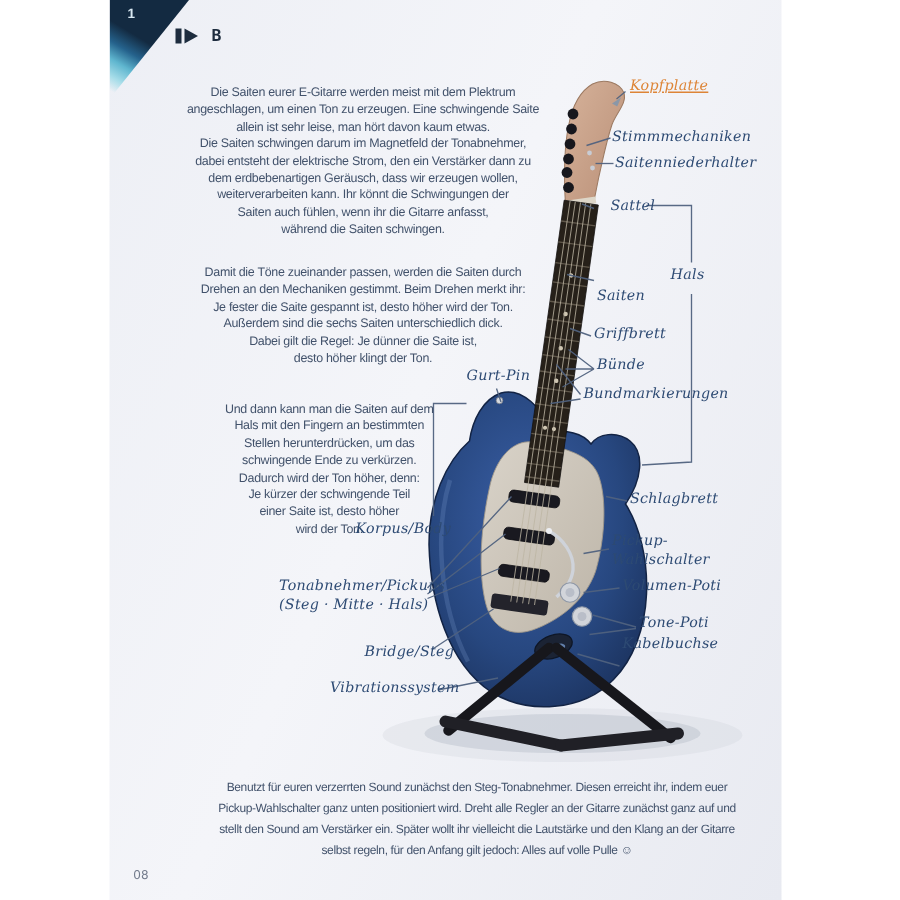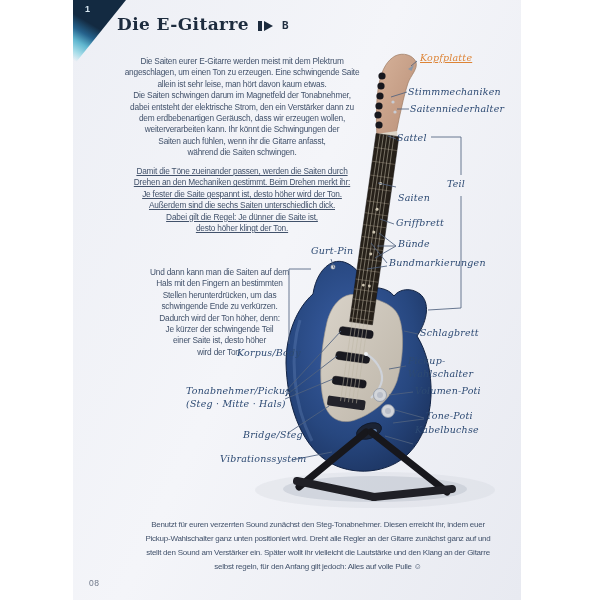--- a/index.html
+++ b/index.html
@@ -16,33 +16,33 @@
   .hdr{position:absolute;left:117px;top:14px;display:flex;align-items:center;gap:9px;}
   .title{font:bold 17px "DejaVu Serif",serif;color:#1d2c3e;letter-spacing:.4px;}
   .ticon{display:flex;align-items:center;gap:2px;margin-top:3px;}
   .ticon .bar{width:4px;height:10px;background:#1d2c3e;}
   .ticon .tri{width:0;height:0;border-left:9px solid #1d2c3e;border-top:5px solid transparent;border-bottom:5px solid transparent;}
   .tletter{font:bold 11px "DejaVu Sans Mono",monospace;color:#1d2c3e;margin-top:3px;}
   
   .para{position:absolute;font:8.3px/11.4px "Liberation Sans",sans-serif;color:#42526b;
         letter-spacing:-0.2px;white-space:pre-line;text-align:center;}
   #p1{left:117px;top:56px;width:250px;}
-  #p2{left:117px;top:166px;width:250px;text-decoration:underline;}
+  #p2{left:117px;top:176px;width:250px;}
   #p3{left:117px;top:267px;width:205px;}
   #pfoot{left:117px;top:518px;width:402px;font-size:8px;line-height:14px;letter-spacing:-0.25px;}
   .pagenum{position:absolute;left:89px;top:578px;font:8.5px "Liberation Sans",sans-serif;color:#70798a;letter-spacing:.5px;text-align:center;}
   
   .lbl{position:absolute;font:italic 9.5px/12.5px "DejaVu Serif",serif;color:#2d4a73;
        letter-spacing:.2px;white-space:nowrap;}
   .lbl.orange{color:#dd8436;text-decoration:underline;}
   .lbl.multi{white-space:pre-line;}
   .l-kopfplatte{left:420px;top:52px}
   .l-stimm{left:408px;top:86px}
   .l-saitennieder{left:410px;top:103px}
-  .l-sattel{left:397px;top:132px}
+  .l-sattel{left:407px;top:132px}
   .l-saiten{left:398px;top:192px}
   .l-hals{left:447px;top:178px}
   .l-griffbrett{left:396px;top:217px}
   .l-buende{left:398px;top:238px}
   .l-bundmark{left:389px;top:257px}
   .l-gurtpin{left:311px;top:245px}
   .l-schlagbrett{left:420px;top:327px}
   .l-pickupwahl{left:408px;top:355px}
   .l-volumen{left:415px;top:385px}
   .l-tone{left:426px;top:410px}
@@ -198,21 +198,20 @@
     <path d="M288,433 L329,406"></path>
     <path d="M292,460 L332,452"></path>
   </g>
   <path d="M408,69 l6,-4 -2.5,6 z" fill="#8a97a8"></path>
 </svg>
 
 <div class="corner"></div>
 <div class="corner-num">1</div>
 
 <div class="hdr">
-  <span class="title">Die E-Gitarre</span>
   <span class="ticon">
     <span class="bar"></span>
     <span class="tri"></span>
   </span>
   <span class="tletter">B</span>
 </div>
 
 <div class="para" id="p1">Die Saiten eurer E-Gitarre werden meist mit dem Plektrum
 angeschlagen, um einen Ton zu erzeugen. Eine schwingende Saite
 allein ist sehr leise, man hört davon kaum etwas.
@@ -239,21 +238,21 @@
 <div class="para" id="pfoot">Benutzt für euren verzerrten Sound zunächst den Steg-Tonabnehmer. Diesen erreicht ihr, indem euer
 Pickup-Wahlschalter ganz unten positioniert wird. Dreht alle Regler an der Gitarre zunächst ganz auf und
 stellt den Sound am Verstärker ein. Später wollt ihr vielleicht die Lautstärke und den Klang an der Gitarre
 selbst regeln, für den Anfang gilt jedoch: Alles auf volle Pulle ☺</div>
 
 <div class="lbl orange l-kopfplatte">Kopfplatte</div>
 <div class="lbl l-stimm">Stimmmechaniken</div>
 <div class="lbl l-saitennieder">Saitenniederhalter</div>
 <div class="lbl l-sattel">Sattel</div>
 <div class="lbl l-saiten">Saiten</div>
-<div class="lbl l-hals">Teil</div>
+<div class="lbl l-hals">Hals</div>
 <div class="lbl l-griffbrett">Griffbrett</div>
 <div class="lbl l-buende">Bünde</div>
 <div class="lbl l-bundmark">Bundmarkierungen</div>
 <div class="lbl l-gurtpin">Gurt-Pin</div>
 <div class="lbl l-schlagbrett">Schlagbrett</div>
 <div class="lbl multi l-pickupwahl">Pickup-
 Wahlschalter</div>
 <div class="lbl l-volumen">Volumen-Poti</div>
 <div class="lbl l-tone">Tone-Poti</div>
 <div class="lbl l-kabel">Kabelbuchse</div>

